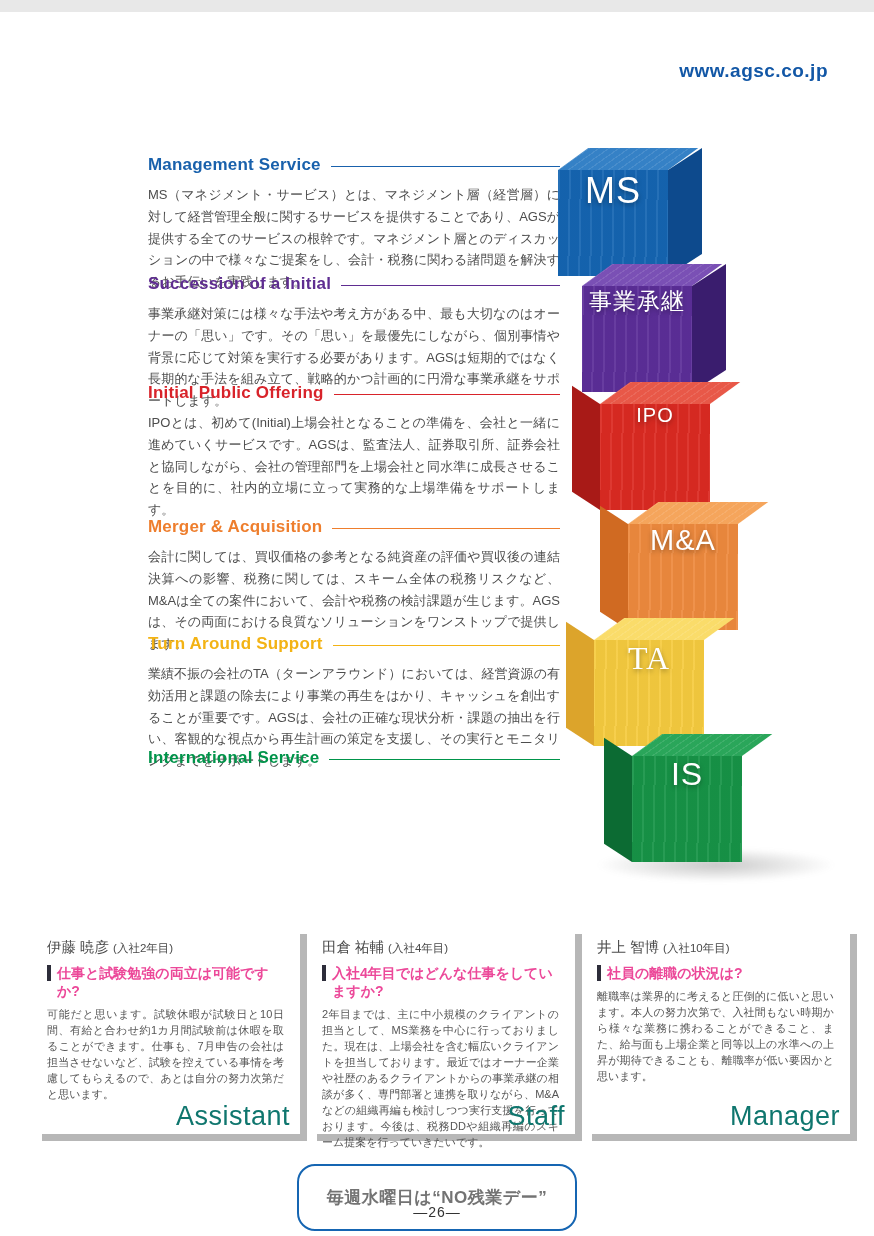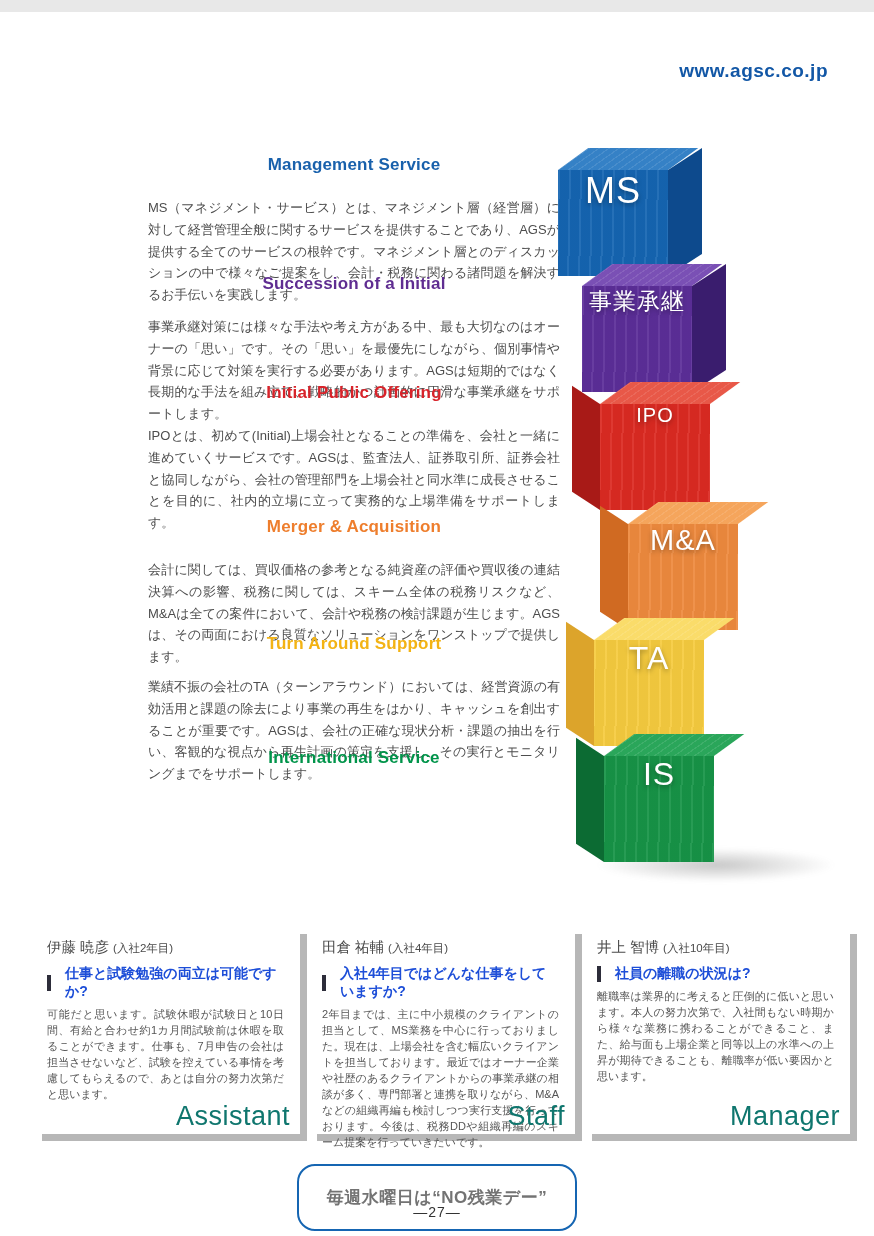--- a/index.html
+++ b/index.html
@@ -12,21 +12,21 @@
   .url {
     position:absolute; top:48px; right:46px;
     font-size:19px; font-weight:bold; color:#1257a6; letter-spacing:.5px;
     text-decoration:none;
   }
   
   .services { position:absolute; left:148px; top:143px; width:412px; }
   .service { position:absolute; left:0; width:100%; --accent:#333; }
   .service h2 {
     margin:0; display:flex; align-items:center; gap:10px;
-    font-size:17px; font-weight:bold; color:var(--accent); letter-spacing:.2px;flex-direction:column;
+    font-size:17px; font-weight:bold; color:var(--accent); letter-spacing:.2px;
   }
   .service .rule { flex:1; height:0; border-top:1.5px solid var(--accent); margin-top:2px; }
   .service p {
     margin:9px 0 0 0; font-size:13px; line-height:1.68; color:#4d4d4d;
     text-align:justify;
   }
   
   .blocks { position:absolute; inset:0; pointer-events:none; }
   .cube { position:absolute; width:160px; height:130px; }
   .cube .top {
@@ -62,22 +62,22 @@
   }
   
   .cards { position:absolute; left:35px; top:915px; display:flex; gap:10px; }
   .card {
     position:relative; width:265px; height:207px; box-sizing:border-box;
     background:#fff; box-shadow:7px 7px 0 #b7b7b7; padding:11px 16px 6px 12px;
   }
   .card-name { font-size:14.5px; color:#4a4a4a; }
   .card-name .tenure { font-size:11.5px; }
   .card-q {
-    display:flex; align-items:center; gap:14px; margin-top:8px;
-    font-size:14px; font-weight:bold; color:#1d4ed8;
+    display:flex; gap:6px; margin-top:8px;
+    font-size:14px; font-weight:bold; color:#ec4899;
   }
   .q-bar { width:4px; height:16px; background:#2d2d3a; flex:none; }
   .card-a {
     margin-top:6px; font-size:11px; line-height:1.45; color:#555;
     text-align:justify;
   }
   .card-role {
     position:absolute; right:10px; bottom:2px;
     font-size:27px; font-weight:300; color:#0f766e; letter-spacing:.5px;
   }
@@ -171,29 +171,29 @@
     </div>
 
     <div class="cube left" style="left: 600px; top: 490px; --front: #ee8a3e; --top: #f5a55c; --side: #d06a22;">
       <div class="top"></div>
       <div class="side"></div>
       <div class="front">
         <span class="cube-label" style="font-size:29px">M&amp;A</span>
       </div>
     </div>
 
-    <div class="cube left" style="left: 566px; top: 606px; --front: #f6cb3f; --top: #fadc6a; --side: #dca42b;">
+    <div class="cube left" style="left: 566px; top: 606px; font-family: Liberation Serif, serif; --front: #f6cb3f; --top: #fadc6a; --side: #dca42b;">
       <div class="top"></div>
       <div class="side"></div>
       <div class="front">
         <span class="cube-label" style="font-size:32px">TA</span>
       </div>
     </div>
 
-    <div class="cube left" style="left: 576px; top: 722px; --front: #179447; --top: #2aa65a; --side: #0c6b33;">
+    <div class="cube left" style="left: 604px; top: 722px; --front: #179447; --top: #2aa65a; --side: #0c6b33;">
       <div class="top"></div>
       <div class="side"></div>
       <div class="front">
         <span class="cube-label" style="font-size:32px">IS</span>
       </div>
     </div>
   </div>
 
   <div class="cards">
     <div class="card">
@@ -222,15 +222,15 @@
         </div>
       <div class="card-a">離職率は業界的に考えると圧倒的に低いと思います。本人の努力次第で、入社間もない時期から様々な業務に携わることができること、また、給与面も上場企業と同等以上の水準への上昇が期待できることも、離職率が低い要因かと思います。</div>
       <div class="card-role">Manager</div>
     </div>
   </div>
 
   <div class="banner">
     <div class="banner-pill">毎週水曜日は“NO残業デー”</div>
   </div>
 
-  <div class="page-num">—27—</div>
+  <div class="page-num">—26—</div>
 
 </div>
 
 </body></html>

